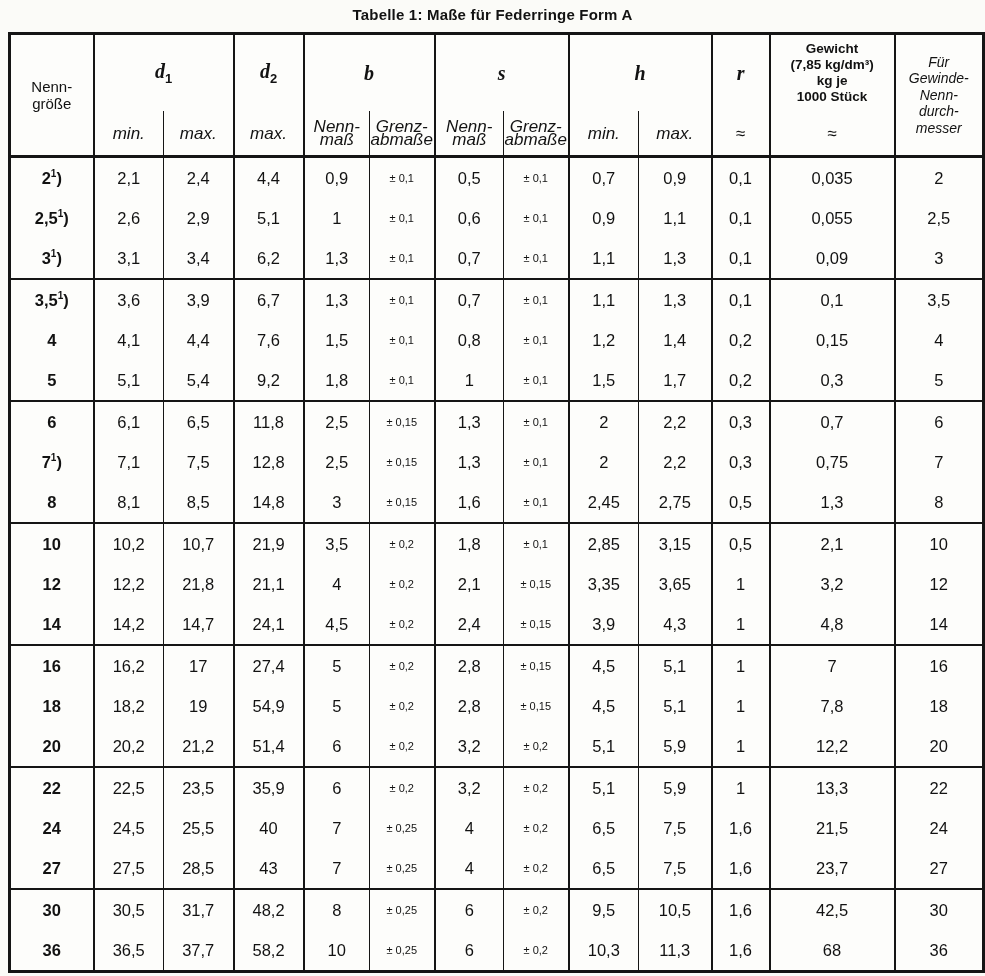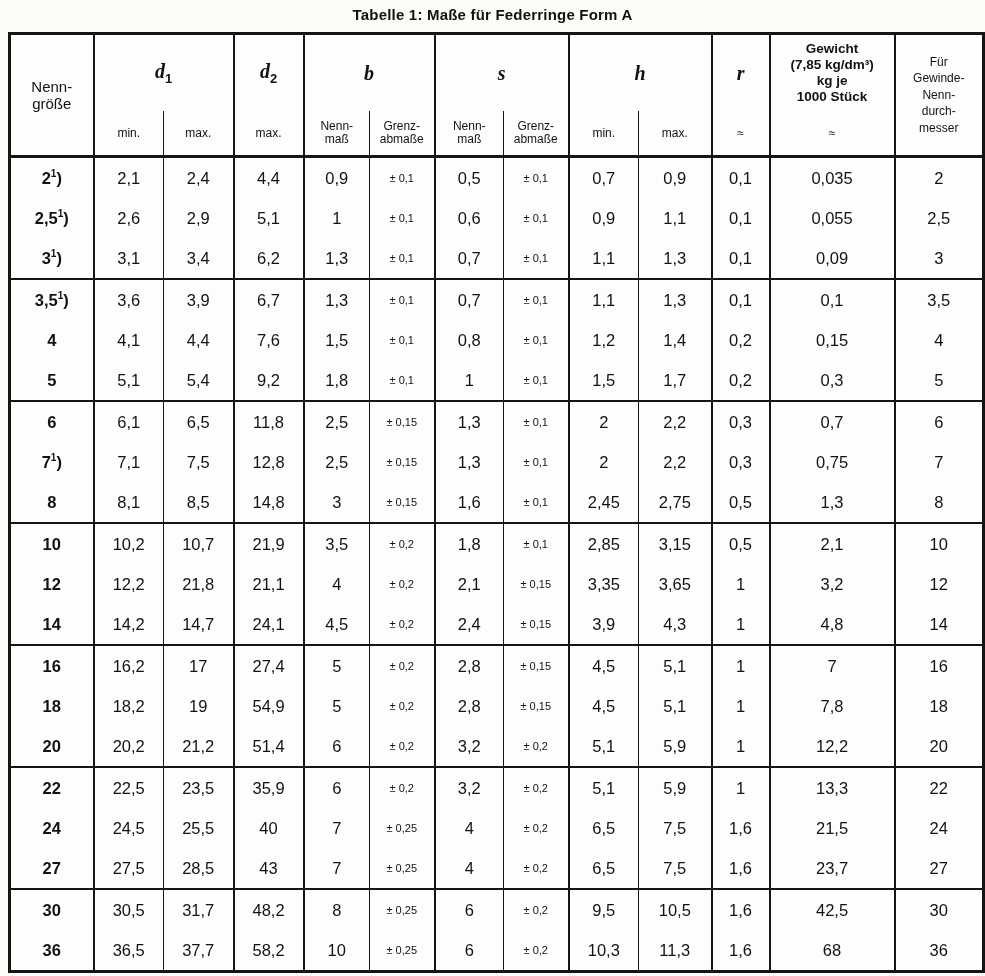--- a/index.html
+++ b/index.html
@@ -29,26 +29,26 @@
   th,td{
     padding:0;
     text-align:center;
     vertical-align:middle;
     font-weight:normal;
     overflow:hidden;
   }
   
   thead{border-bottom:3px solid #151515;}
   thead tr.h1 th{height:76px;vertical-align:middle;}
-  thead tr.h2 th{height:44px;vertical-align:middle;font-size:12px;line-height:13px;}
+  thead tr.h2 th{height:44px;vertical-align:middle;font-size:17px;line-height:13px;font-style:italic;}
   thead .var{font-family:"Liberation Serif",serif;font-style:italic;font-size:20px;font-weight:bold;}
   thead .var sub{font-size:13px;font-style:normal;font-family:"Liberation Sans",sans-serif;}
   thead .two-line span{display:block;font-size:15px;line-height:17px;}
   thead .wt-head span{display:block;font-size:13.5px;line-height:16px;font-weight:bold;}
-  thead .thread-head span{display:block;font-size:12px;line-height:16.5px;}
+  thead .thread-head span{display:block;font-size:14px;line-height:16.5px;font-style:italic;}
   thead .approx{font-size:14px;}
   
   thead tr.h1 th:nth-child(n+2){border-left:2px solid #151515;}
   
   thead tr.h2 th:nth-child(1),
   thead tr.h2 th:nth-child(3),
   thead tr.h2 th:nth-child(4),
   thead tr.h2 th:nth-child(6),
   thead tr.h2 th:nth-child(8),
   thead tr.h2 th:nth-child(10),

